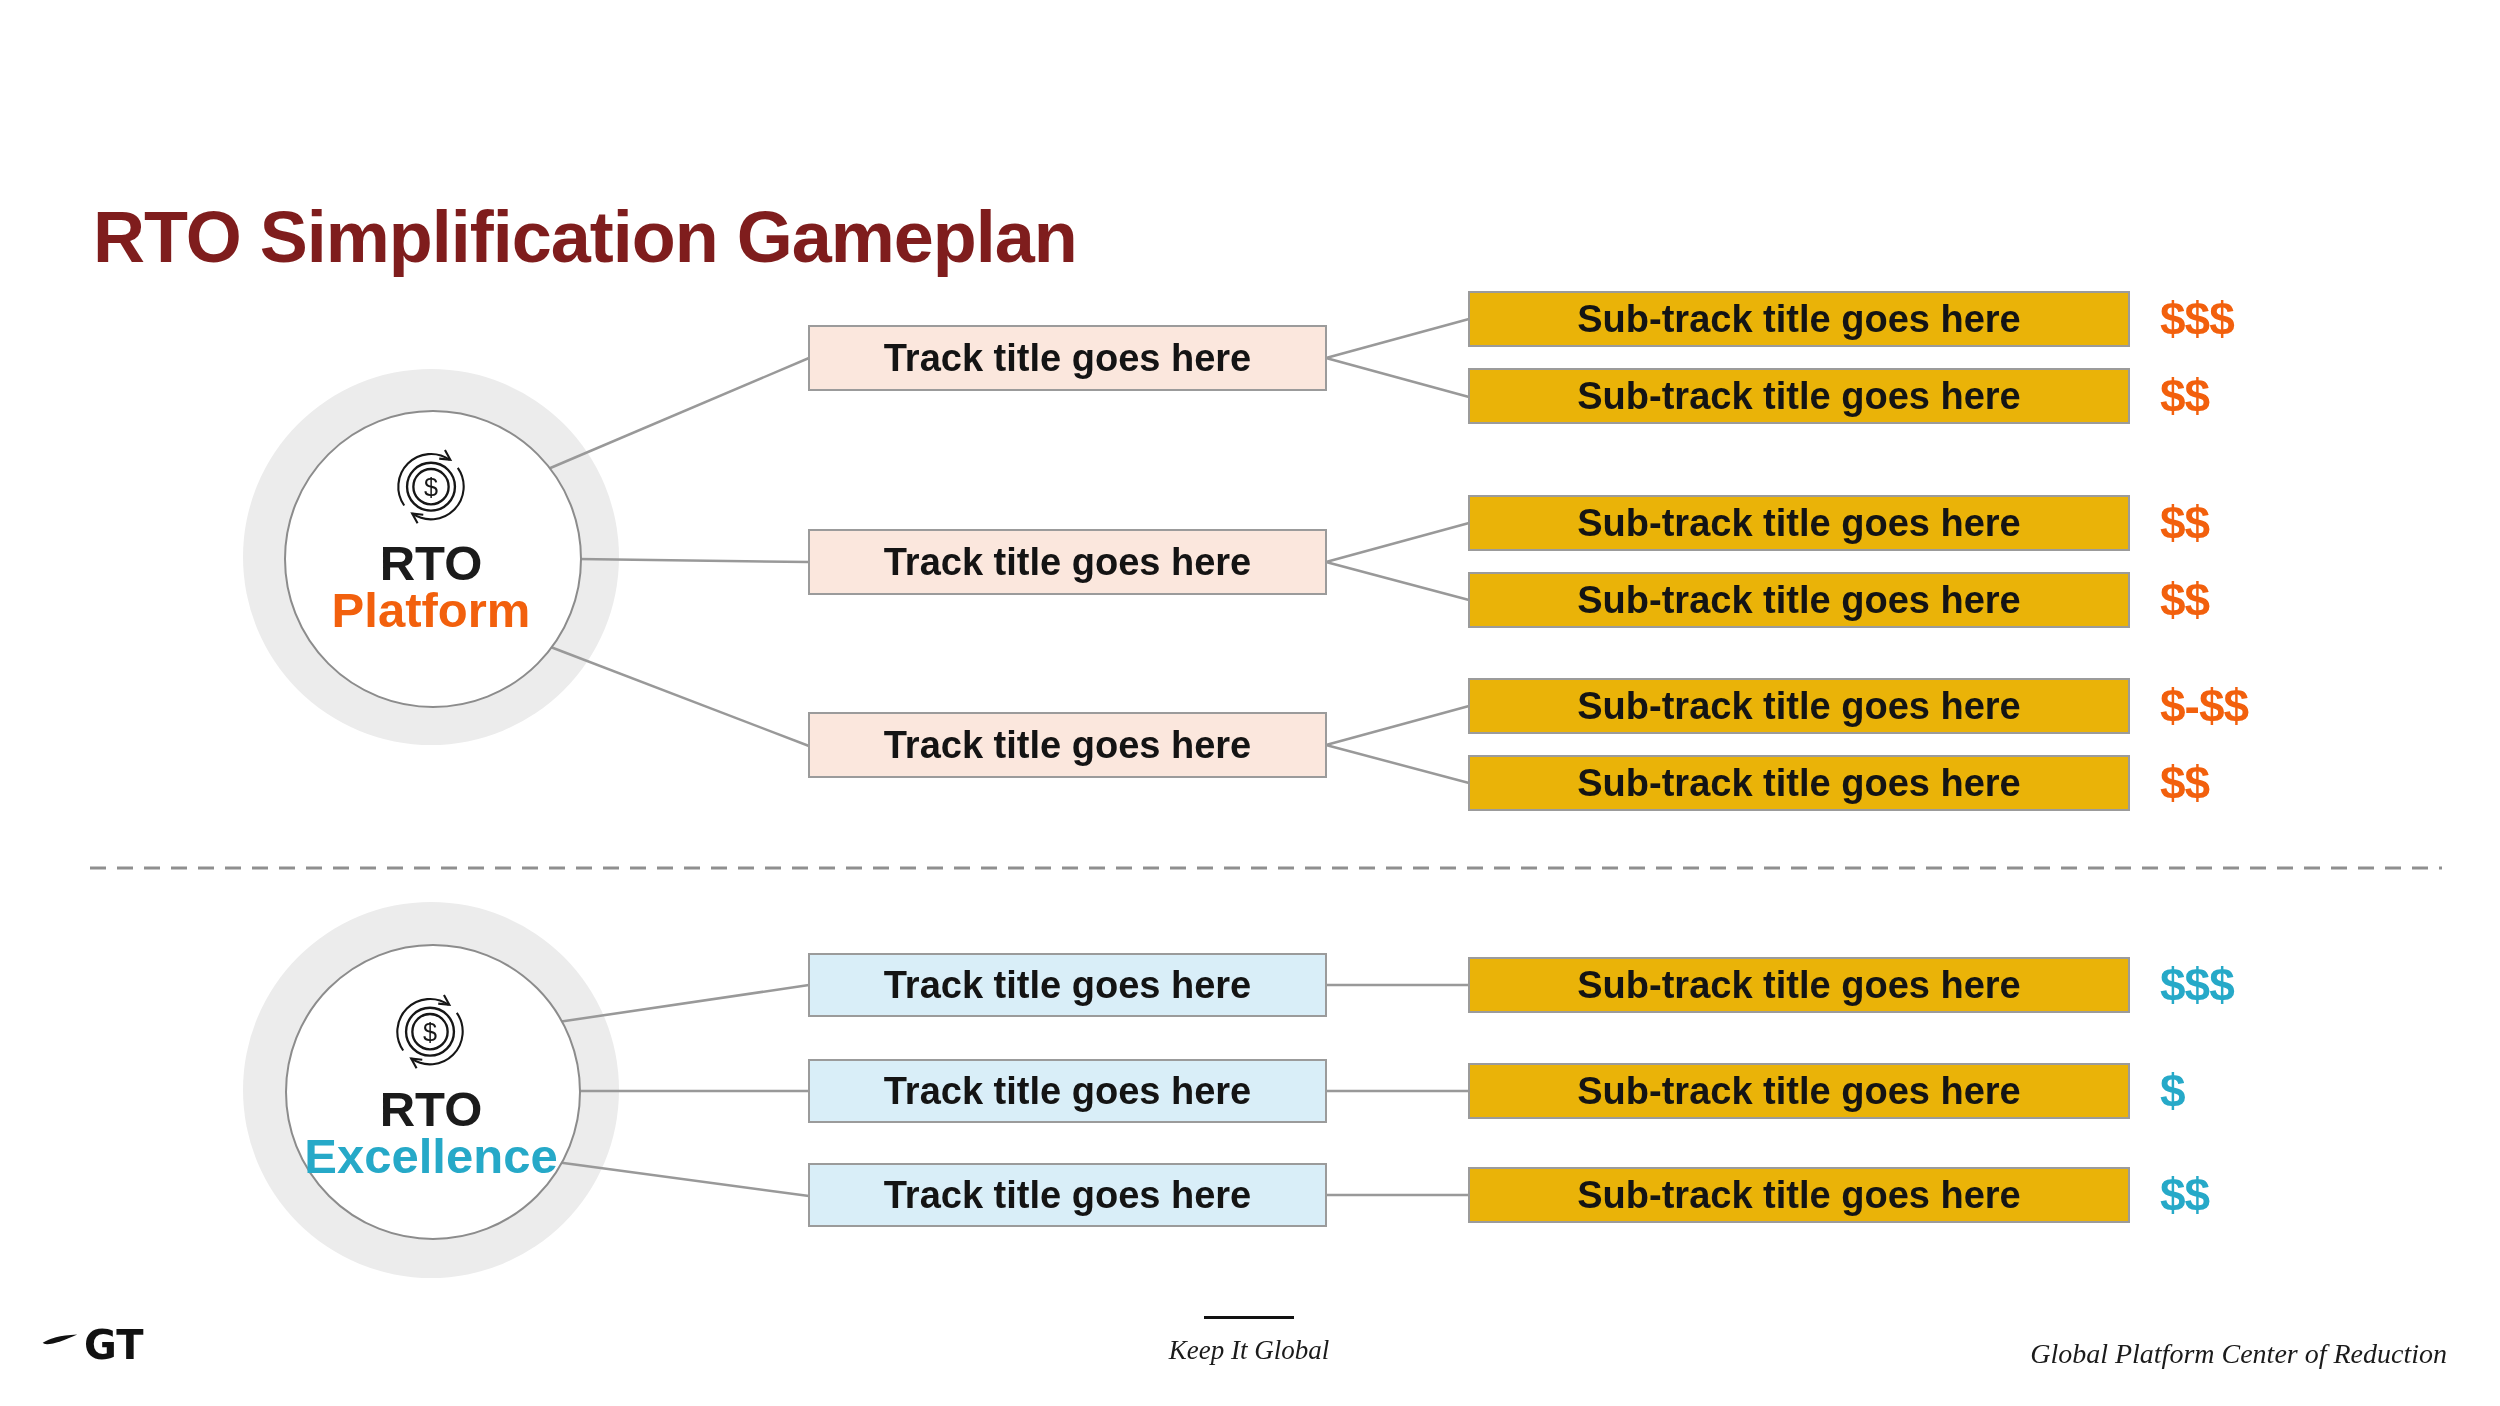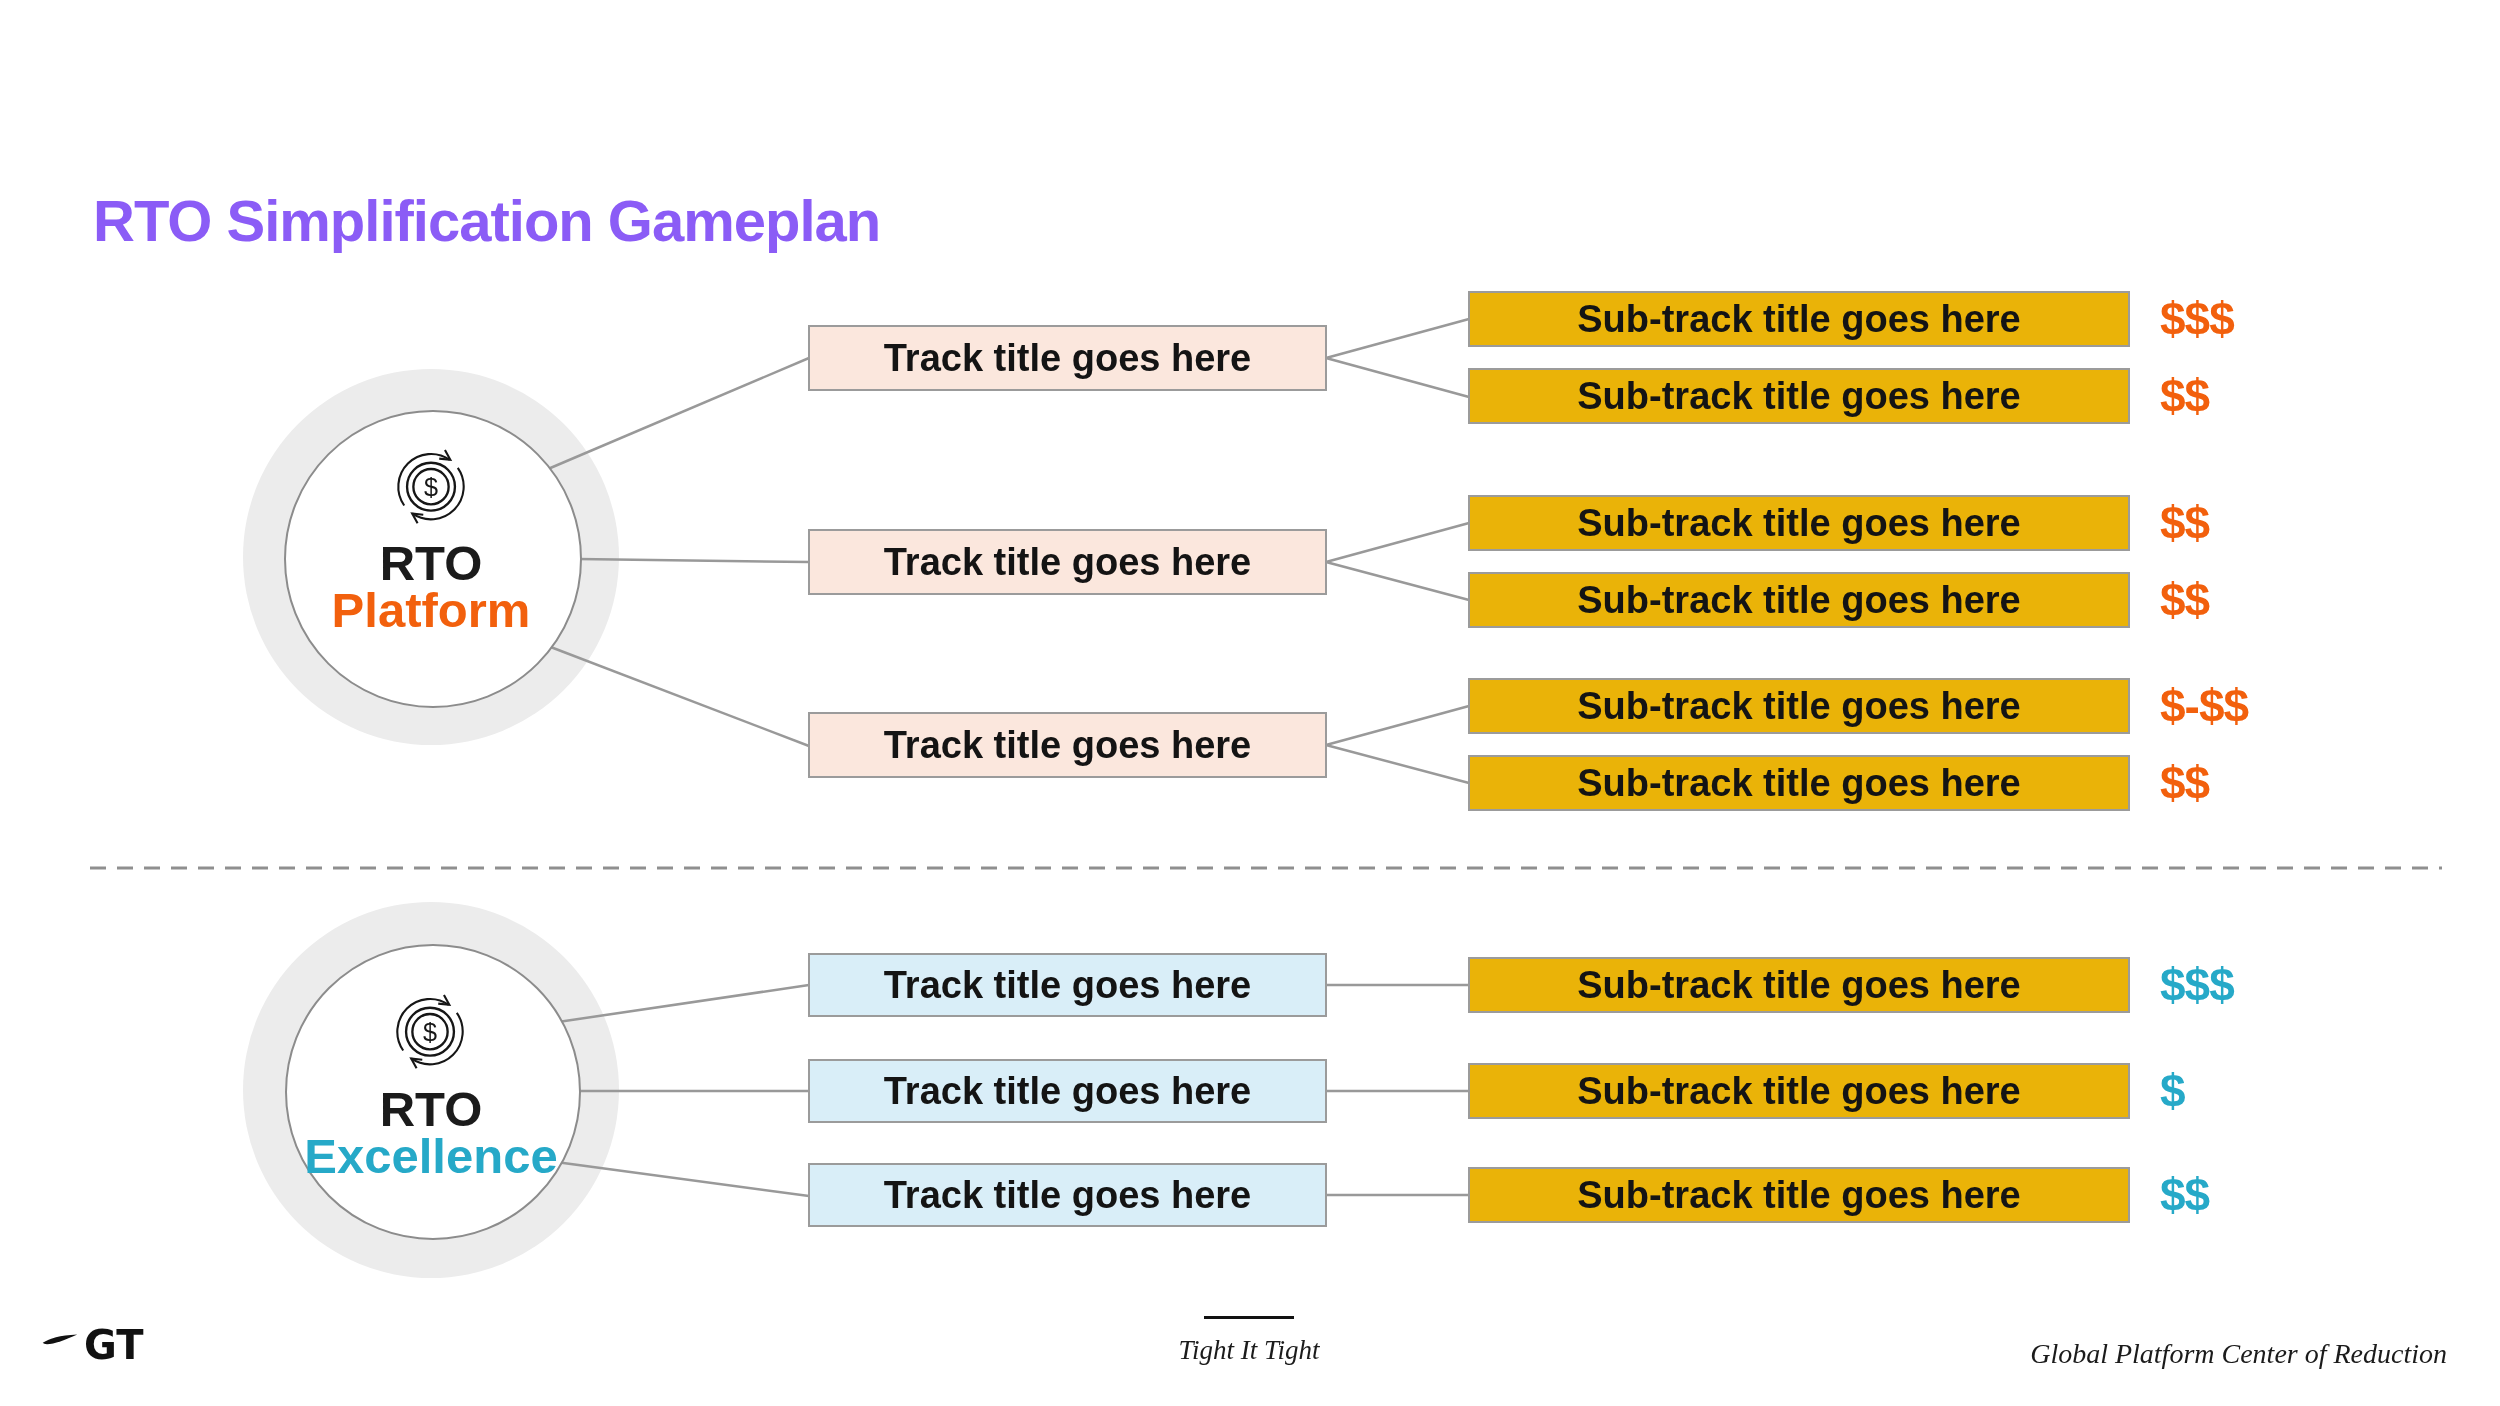--- a/index.html
+++ b/index.html
@@ -1,19 +1,19 @@
 <!DOCTYPE html>
 <html><head>
 <meta charset="utf-8">
 <style>
   html,body{margin:0;padding:0;background:#ffffff;}
   .slide{position:relative;width:2500px;height:1406px;background:#ffffff;overflow:hidden;
          font-family:"Liberation Sans", sans-serif;color:#1b1b1b;}
-  .title{position:absolute;left:93px;top:148px;font-size:58px;font-weight:bold;
-         letter-spacing:-1px;color:#8b5cf6;white-space:nowrap;}
+  .title{position:absolute;left:93px;top:148px;font-size:72px;font-weight:bold;
+         letter-spacing:-1px;color:#7f1d1d;white-space:nowrap;}
   svg.wires{position:absolute;left:0;top:0;z-index:2;}
   .ring{position:absolute;border-radius:50%;background:#ECECEC;z-index:1;}
   .hub{position:absolute;border-radius:50%;background:#ffffff;border:2px solid #8C8C8C;z-index:3;}
   .hub-icon{position:absolute;z-index:4;}
   .hub-label{position:absolute;width:300px;text-align:center;z-index:4;
              font-size:49px;font-weight:bold;line-height:47px;}
   .accent-orange{color:#F2600D;}
   .accent-teal{color:#26A9C8;}
   .box{position:absolute;box-sizing:border-box;border:2px solid #9B9B9B;z-index:4;
        display:flex;align-items:center;justify-content:center;
@@ -162,18 +162,18 @@
 
   <div class="footer-logo">
     <svg class="swoosh" viewBox="0 0 100 30">
       <path d="M2,24 C22,12 48,3 98,1 C64,16 34,28 14,28 C8,28 4,26.6 2,24 Z" fill="#111111"></path>
     </svg>
     <span class="gt-text">GT</span>
   </div>
 
   <div class="center-note">
     <div class="rule"></div>
-    <div class="txt">Tight It Tight</div>
+    <div class="txt">Keep It Global</div>
   </div>
 
   <div class="right-note">Global Platform Center of Reduction</div>
 
 </div>
 
 </body></html>

